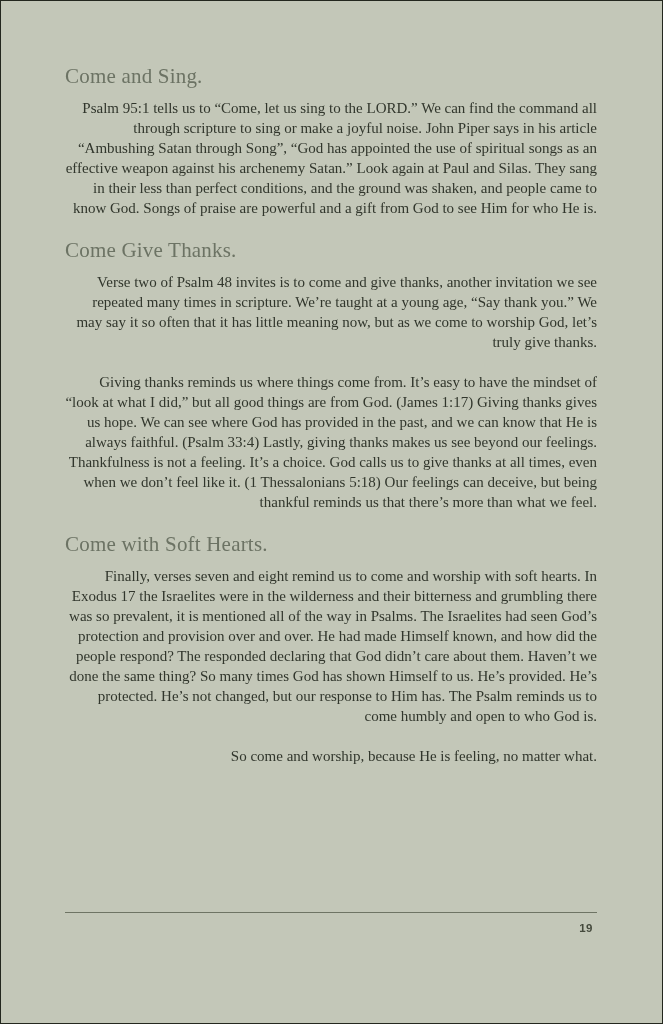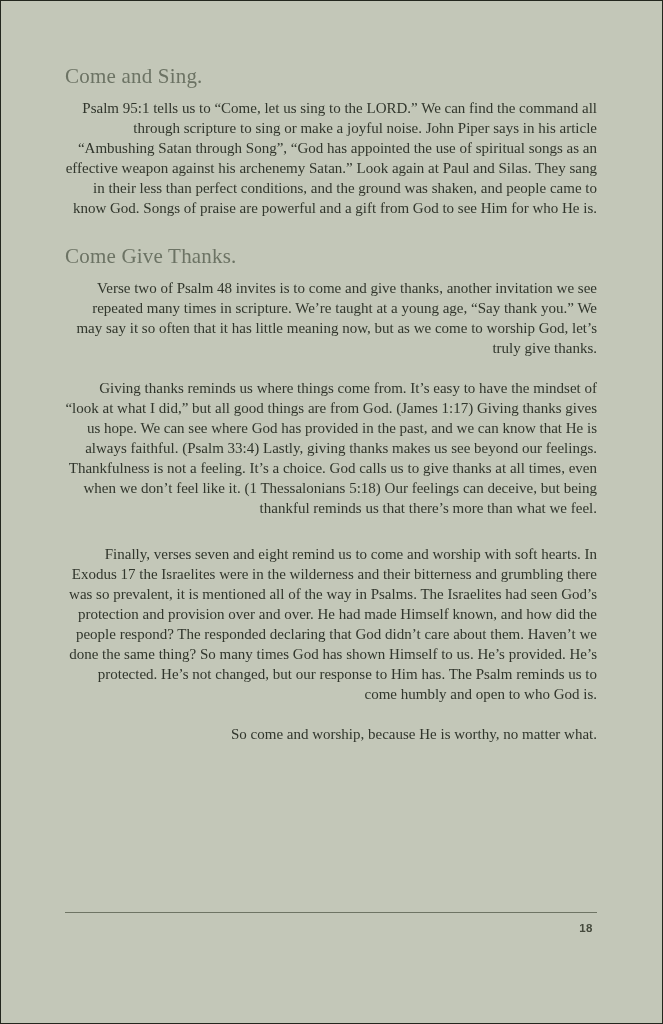--- a/index.html
+++ b/index.html
@@ -11,21 +11,21 @@
     margin: 0 auto;
     background: #c3c7b8;
     box-shadow: inset 0 0 0 1px #23271e;
     overflow: hidden;
     font-family: "Liberation Serif", "DejaVu Serif", serif;
   }
   .content {
     padding: 64px 66px 0 65px;
   }
   .section { }
-  .section + .section { margin-top: 26px; }
+  .section + .section { margin-top: 20px; }
   .section-heading {
     font-size: 21px;
     line-height: 24px;
     font-weight: 400;
     color: #6c7364;
     letter-spacing: 0.2px;
     margin-bottom: 10px;
   }
   .body-paragraph {
     font-size: 15px;
@@ -64,22 +64,23 @@
       <p class="body-paragraph">Psalm 95:1 tells us to “Come, let us sing to the LORD.” We can find the command all through scripture to sing or make a joyful noise. John Piper says in his article “Ambushing Satan through Song”, “God has appointed the use of spiritual songs as an effective weapon against his archenemy Satan.” Look again at Paul and Silas. They sang in their less than perfect conditions, and the ground was shaken, and people came to know God. Songs of praise are powerful and a gift from God to see Him for who He is.</p>
     </div>
 
     <div class="section">
       <div class="section-heading">Come Give Thanks.</div>
       <p class="body-paragraph">Verse two of Psalm 48 invites is to come and give thanks, another invitation we see repeated many times in scripture. We’re taught at a young age, “Say thank you.” We may say it so often that it has little meaning now, but as we come to worship God, let’s truly give thanks.</p>
       <p class="body-paragraph">Giving thanks reminds us where things come from. It’s easy to have the mindset of “look at what I did,” but all good things are from God. (James 1:17) Giving thanks gives us hope. We can see where God has provided in the past, and we can know that He is always faithful. (Psalm 33:4) Lastly, giving thanks makes us see beyond our feelings. Thankfulness is not a feeling. It’s a choice. God calls us to give thanks at all times, even when we don’t feel like it. (1 Thessalonians 5:18) Our feelings can deceive, but being thankful reminds us that there’s more than what we feel.</p>
     </div>
 
     <div class="section">
+      <div class="section-heading">Come with Soft Hearts.</div>
       <p class="body-paragraph">Finally, verses seven and eight remind us to come and worship with soft hearts. In Exodus 17 the Israelites were in the wilderness and their bitterness and grumbling there was so prevalent, it is mentioned all of the way in Psalms. The Israelites had seen God’s protection and provision over and over. He had made Himself known, and how did the people respond? The responded declaring that God didn’t care about them. Haven’t we done the same thing? So many times God has shown Himself to us. He’s provided. He’s protected. He’s not changed, but our response to Him has. The Psalm reminds us to come humbly and open to who God is.</p>
-      <p class="body-paragraph">So come and worship, because He is worthy, no matter what.</p>
+      <p class="body-paragraph">So come and worship, because He is feeling, no matter what.</p>
     </div>
 
   </div>
 
   <div class="footer">
-    <div class="page-number">18</div>
+    <div class="page-number">19</div>
   </div>
 </div>
 
 </body></html>

